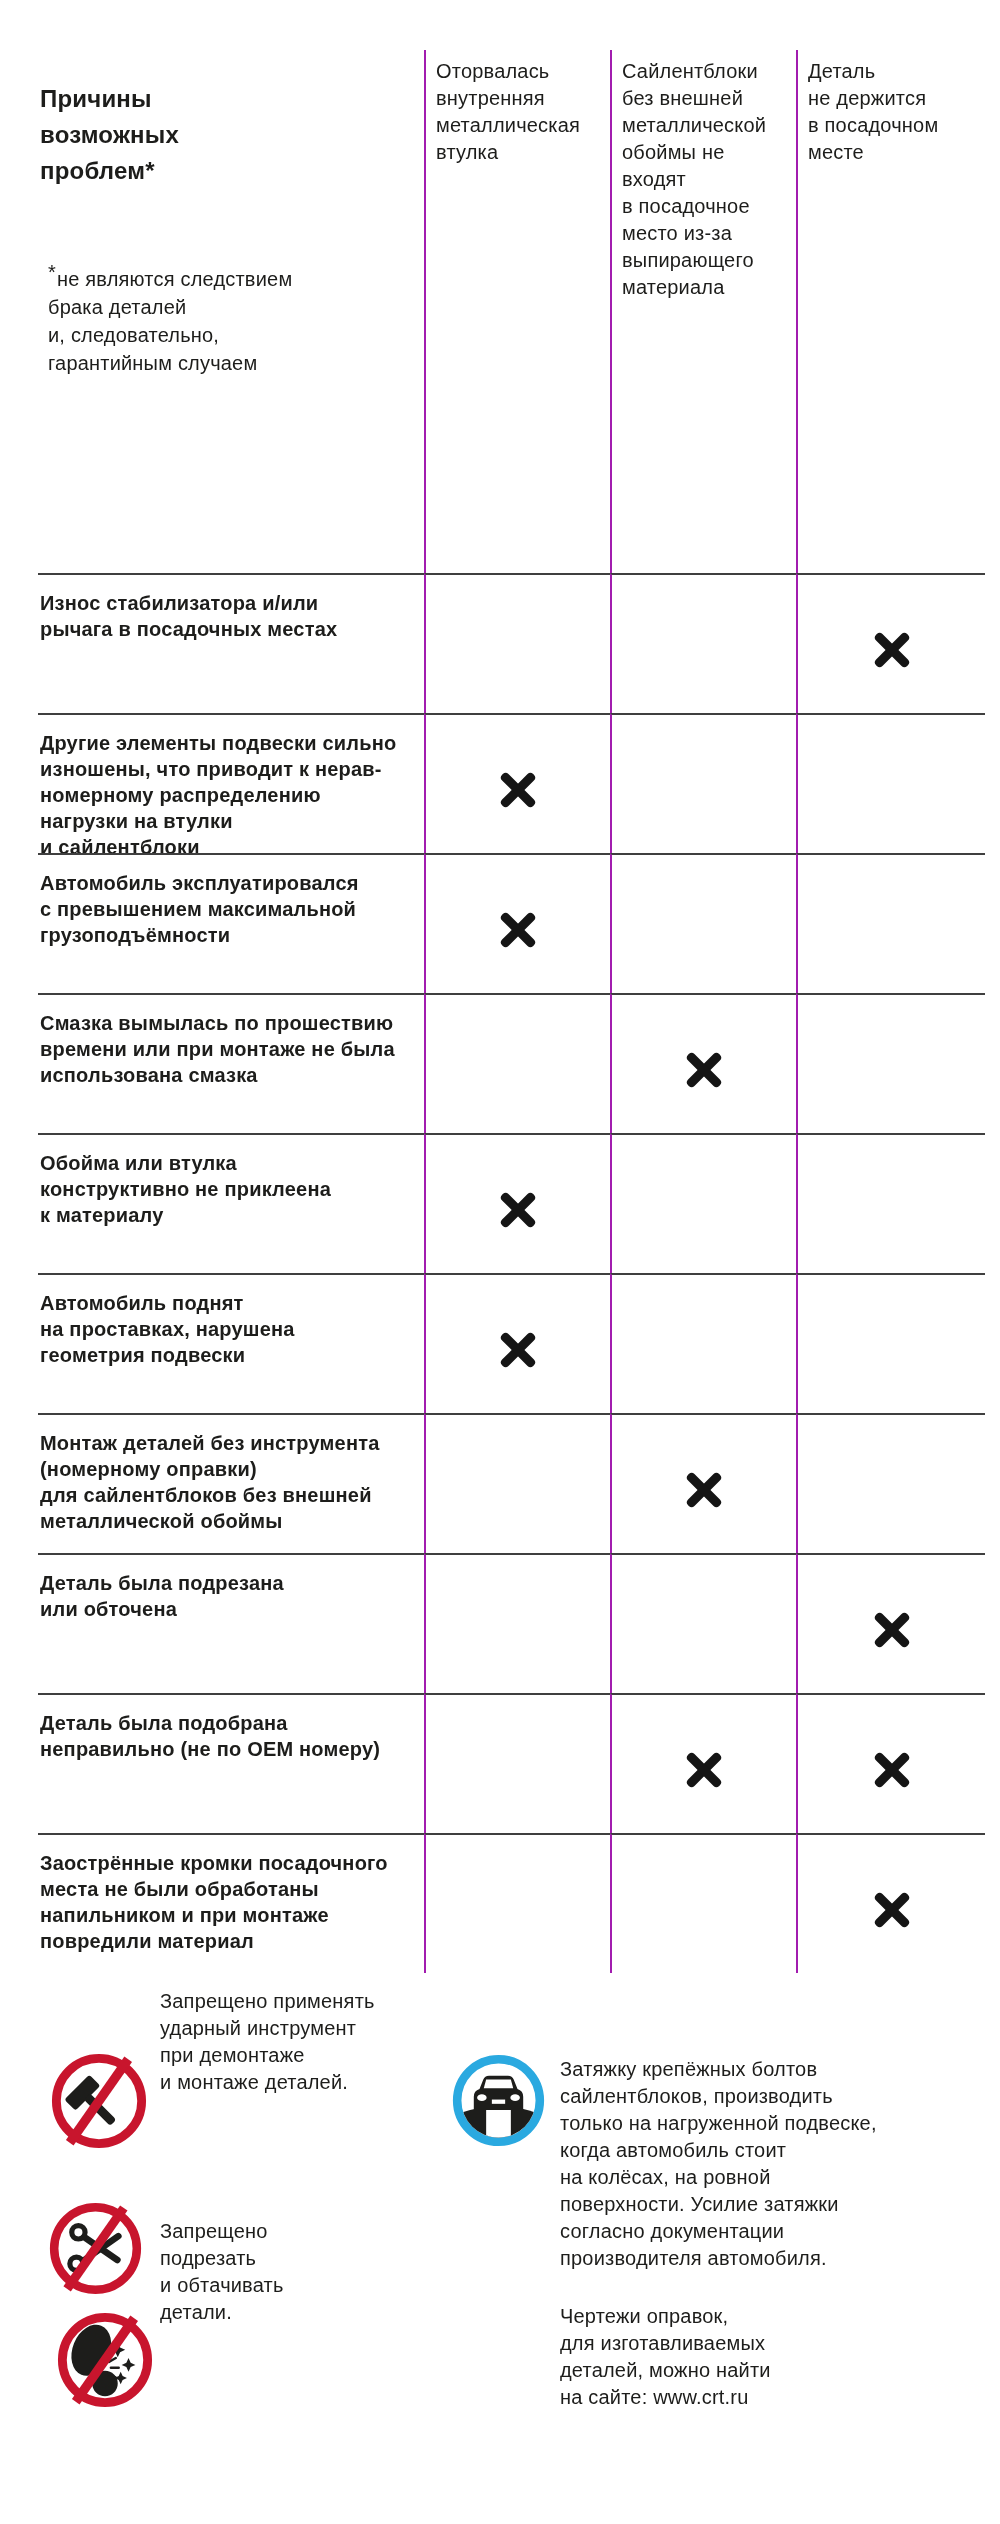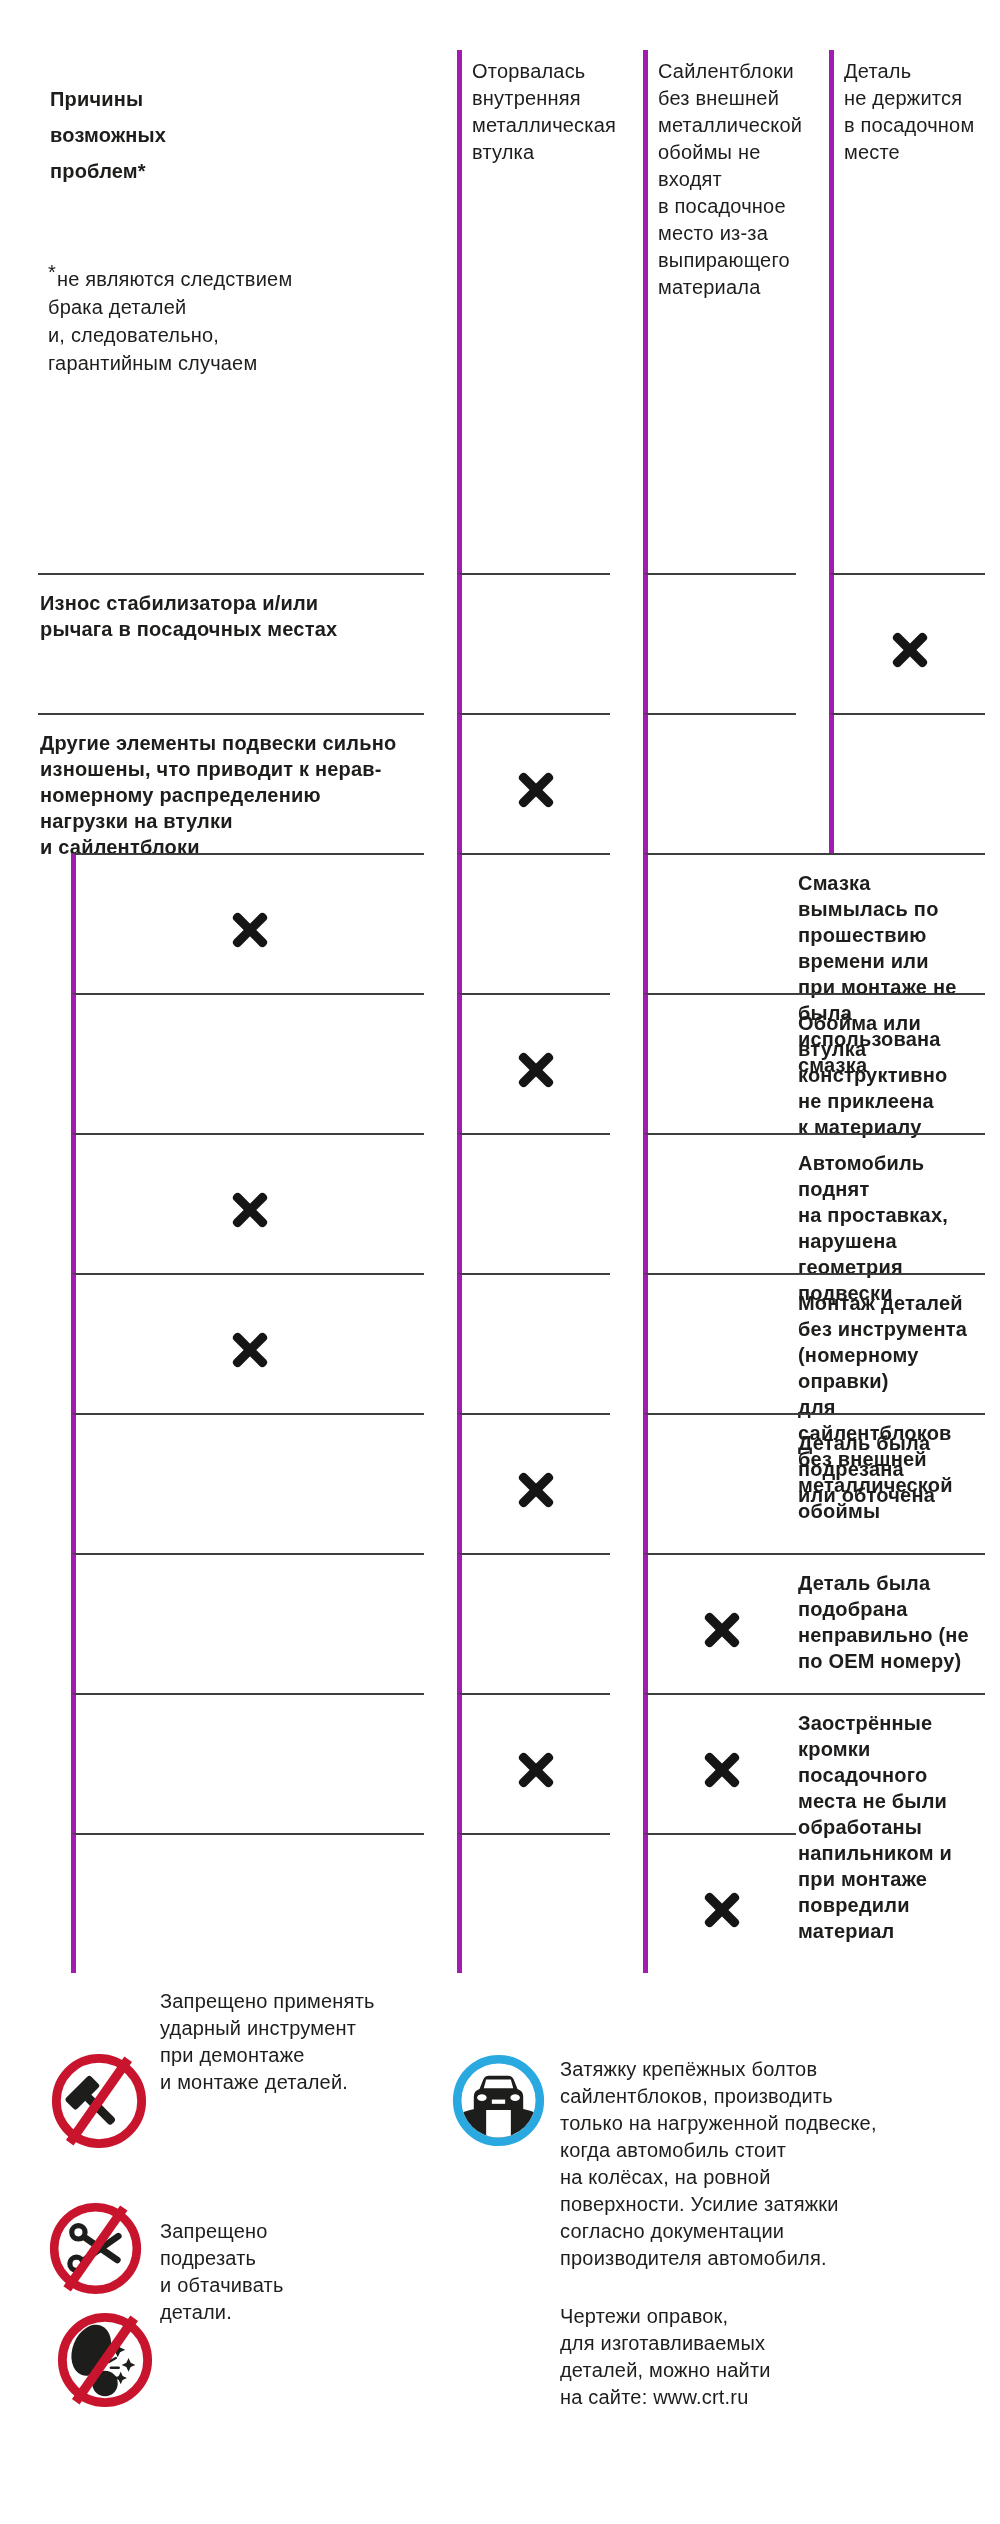--- a/index.html
+++ b/index.html
@@ -12,31 +12,31 @@
   .page{position:relative;width:1000px;height:2524px;background:#ffffff;overflow:hidden;}
 
   
   .ptable{
     position:absolute;left:38px;top:50px;width:947px;
     display:grid;
     grid-template-columns:386px 186px 186px 189px;
     grid-template-rows:523px repeat(10,140px);
   }
   .cell{box-sizing:border-box;}
-  .vl{border-left:5px solid #a21caf;margin-left:33px;}
+  .vl{border-left:2px solid #a21caf;}
   .b{border-top:2px solid #3f3f3f;font-weight:bold;}
   .hcell{
     padding:8px 8px 0 10px;
     font-size:20px;line-height:27px;letter-spacing:.2px;
     white-space:pre-line;
   }
   .hcell-first{padding:0;}
   .title{
-    margin:4px 0 0 12px;
-    font-size:20px;font-weight:700;line-height:36px;letter-spacing:.2px;
+    margin:4px 0 0 2px;
+    font-size:24px;font-weight:700;line-height:36px;letter-spacing:.2px;
     white-space:pre-line;
   }
   .footnote{
     margin:14px 0 4px 10px;
     font-size:20px;line-height:28px;letter-spacing:.2px;
   }
   .footnote .star{vertical-align:7px;margin-right:1px;}
   .footnote .ftext{white-space:pre-line;}
   .label{
     padding:15px 14px 0 2px;
@@ -123,20 +123,23 @@
         <svg width="36" height="36" viewBox="0 0 36 36">
           <g fill="#151515">
             <rect x="13.5" y="-4" width="9" height="44" rx="4" transform="rotate(45 18 18)"></rect>
             <rect x="13.5" y="-4" width="9" height="44" rx="4" transform="rotate(-45 18 18)"></rect>
           </g>
         </svg>
       </div>
     <div class="cell mark b vl"></div>
     <div class="cell mark b vl"></div>
 
+    <div class="cell label b">Автомобиль эксплуатировался
+с превышением максимальной
+грузоподъёмности</div>
     <div class="cell mark b vl">
         <svg width="36" height="36" viewBox="0 0 36 36">
           <g fill="#151515">
             <rect x="13.5" y="-4" width="9" height="44" rx="4" transform="rotate(45 18 18)"></rect>
             <rect x="13.5" y="-4" width="9" height="44" rx="4" transform="rotate(-45 18 18)"></rect>
           </g>
         </svg>
       </div>
     <div class="cell mark b vl"></div>
     <div class="cell mark b vl"></div>

